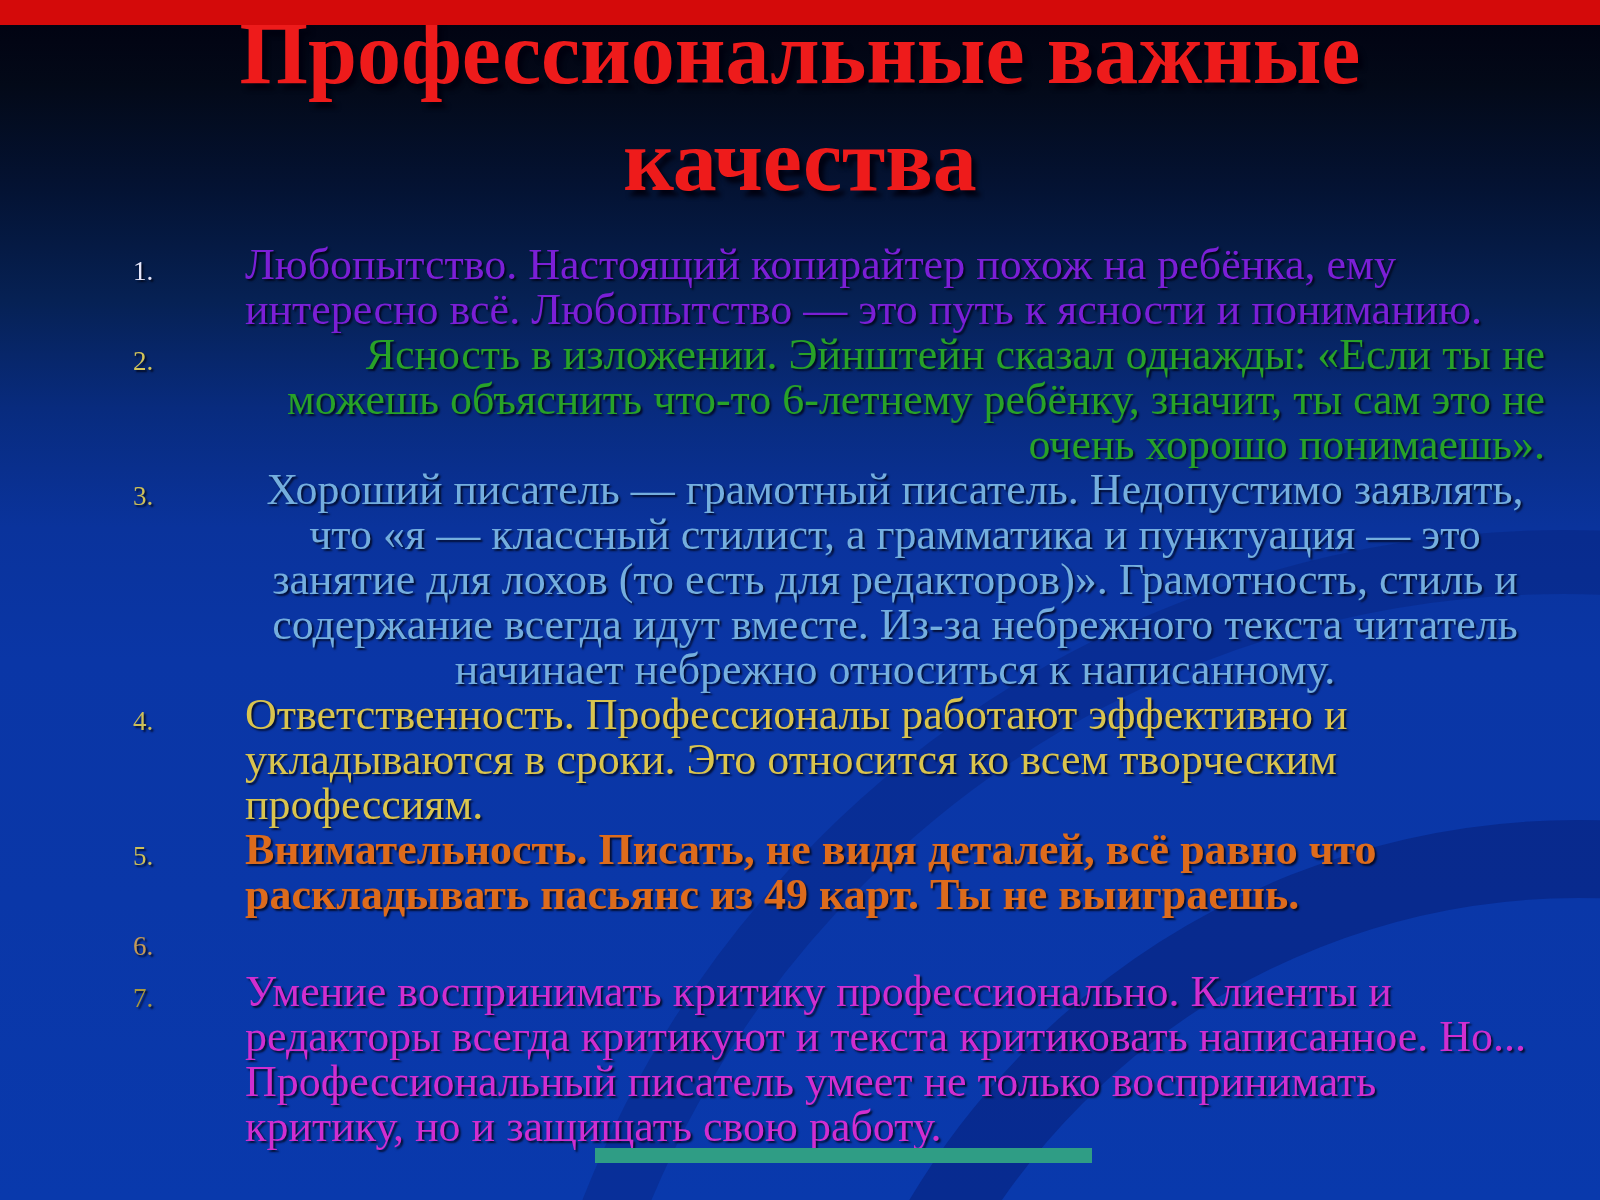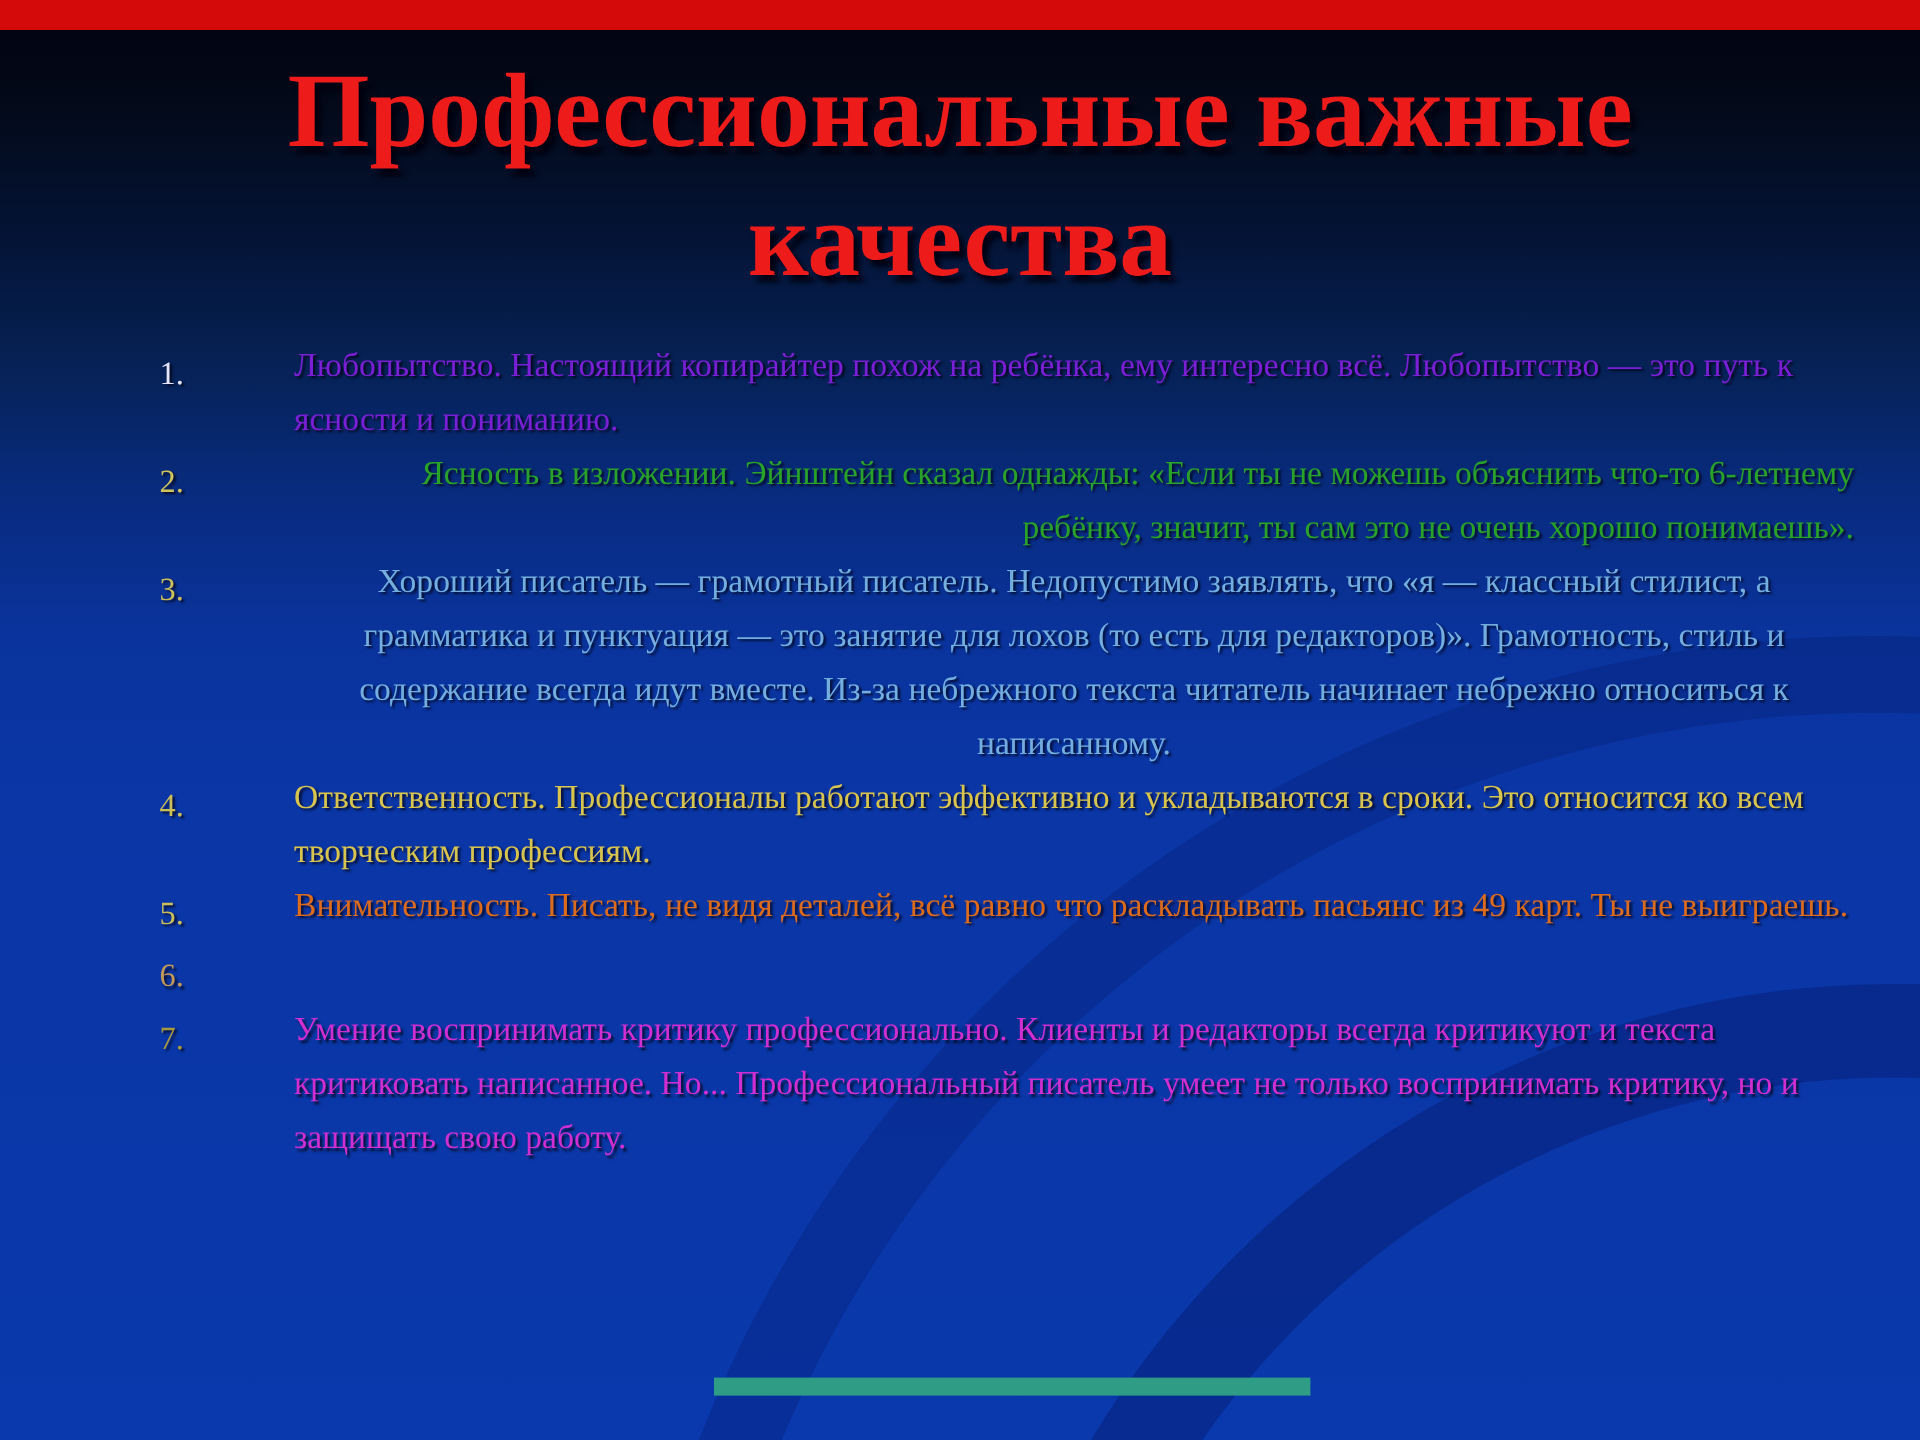--- a/index.html
+++ b/index.html
@@ -45,21 +45,20 @@
   .bottom-bar {
     position: absolute;
     left: 595px; top: 1148px;
     width: 497px; height: 15px;
     z-index: 5;
   }
   h1.title {
     position: relative;
     z-index: 2;
     margin: 0;
-    padding-top: 40px;
     text-align: center;
     font-size: 88px;
     line-height: 107px;
     font-weight: 700;
     white-space: pre-line;
     text-shadow: 5px 6px 4px rgba(0, 0, 14, 0.9);
   }
   .list {
     position: relative;
     z-index: 2;
@@ -70,21 +69,21 @@
     flex: 0 0 245px;
     box-sizing: border-box;
     padding-left: 133px;
     font-size: 27px;
     line-height: 45px;
     padding-top: 7px;
     text-shadow: 2px 2px 2px rgba(0, 0, 12, 0.75);
   }
   .item .text {
     flex: 0 0 1300px;
-    font-size: 28px;
+    font-size: 44px;
     line-height: 45px;
     text-shadow: 2px 2px 2px rgba(0, 0, 12, 0.75);
     white-space: pre-line;
   }
 </style>
 </head>
 <body>
 
 <div class="slide">
 
@@ -114,21 +113,21 @@
       <div class="text" style="color: rgb(116, 174, 222); text-align: center;">Хороший писатель — грамотный писатель. Недопустимо заявлять, что «я — классный стилист, а грамматика и пунктуация — это занятие для лохов (то есть для редакторов)». Грамотность, стиль и содержание всегда идут вместе. Из-за небрежного текста читатель начинает небрежно относиться к написанному.</div>
     </div>
 
     <div class="item">
       <div class="num" style="color: rgb(205, 191, 88);">4.</div>
       <div class="text" style="color: rgb(217, 196, 78);">Ответственность. Профессионалы работают эффективно и укладываются в сроки. Это относится ко всем творческим профессиям.</div>
     </div>
 
     <div class="item">
       <div class="num" style="color: rgb(205, 191, 88);">5.</div>
-      <div class="text" style="color: rgb(221, 107, 28);">Внимательность. Писать, не видя деталей, всё равно что раскладывать пасьянс из 49 карт. Ты не выиграешь.</div>
+      <div class="text" style="color: rgb(221, 107, 28); font-weight: bold;">Внимательность. Писать, не видя деталей, всё равно что раскладывать пасьянс из 49 карт. Ты не выиграешь.</div>
     </div>
 
     <div class="item">
       <div class="num" style="color: rgb(196, 154, 86);">6.</div>
     </div>
 
     <div class="item">
       <div class="num" style="color: rgb(168, 152, 62);">7.</div>
       <div class="text" style="color: rgb(208, 46, 208);">Умение воспринимать критику профессионально. Клиенты и редакторы всегда критикуют и текста критиковать написанное. Но... Профессиональный писатель умеет не только воспринимать критику, но и защищать свою работу.</div>
     </div>

